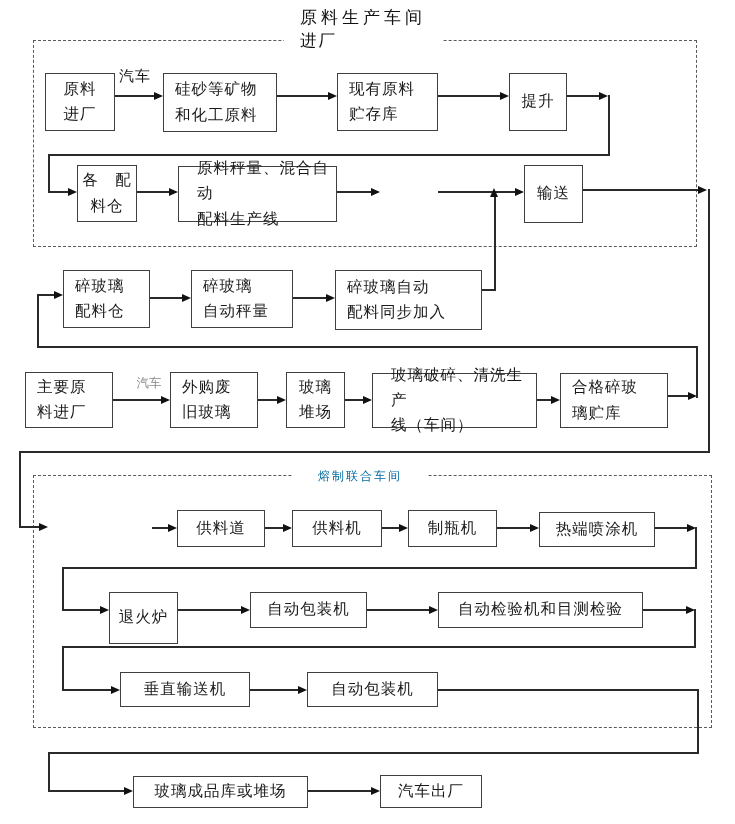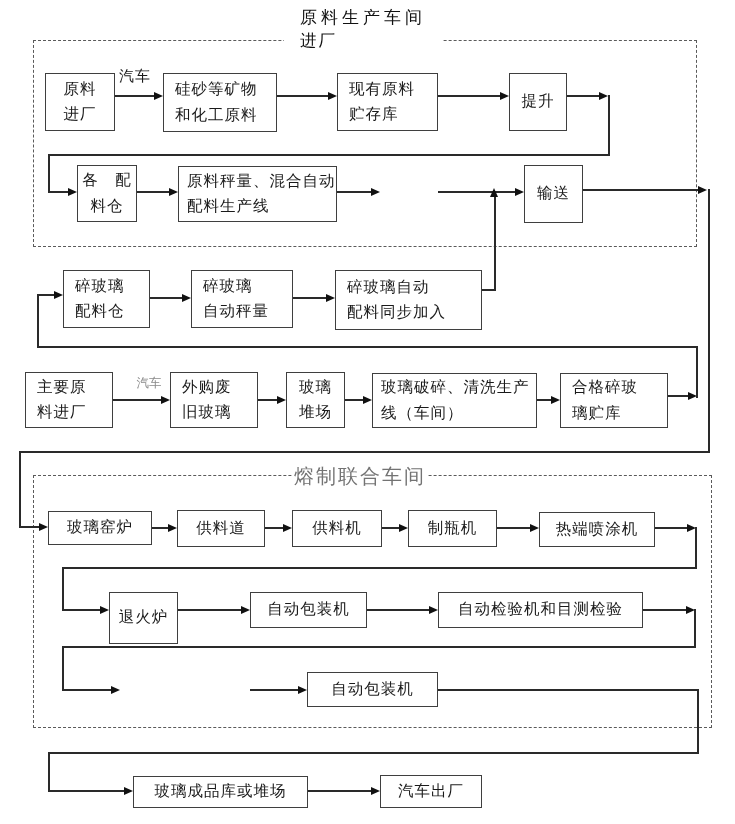--- a/index.html
+++ b/index.html
@@ -3,29 +3,29 @@
 <meta charset="utf-8">
 <style>
   html,body{margin:0;padding:0;background:#ffffff;}
   .canvas{position:relative;width:735px;height:824px;background:#ffffff;overflow:hidden;
           font-family:"DejaVu Serif", serif;color:#1a1a1a;}
   .node{position:absolute;border:1.6px solid #3f3f3f;background:#ffffff;display:flex;align-items:center;box-sizing:border-box;}
   .node .nl{white-space:pre-line;font-size:15.5px;line-height:1.62;letter-spacing:1px;}
   .node.c{justify-content:center;text-align:center;}
   .node.l{justify-content:flex-start;}
   .node.l .nl{padding-left:11px;text-align:left;}
-  .node.p8 .nl{padding-left:8px;}
+  .node.p8 .nl{padding-left:8px;margin-left:10px;}
   .h{position:absolute;height:2px;background:#2a2a2a;}
   .v{position:absolute;width:2px;background:#2a2a2a;}
   .ar{position:absolute;width:0;height:0;border-top:4.5px solid transparent;border-bottom:4.5px solid transparent;border-left:9px solid #111;}
   .au{position:absolute;width:0;height:0;border-left:4.5px solid transparent;border-right:4.5px solid transparent;border-bottom:9px solid #111;}
   .dash{position:absolute;border:1.6px dashed #5a5a5a;box-sizing:border-box;background:transparent;}
   .ttl{position:absolute;font-size:17px;letter-spacing:4px;color:#111;}
   .ttl-sub{position:absolute;font-size:16.5px;letter-spacing:2px;color:#111;background:#ffffff;padding:0 12px 0 16px;line-height:24px;}
-  .ttl-b{position:absolute;font-size:20px;letter-spacing:2px;color:#737373;background:#ffffff;text-align:center;line-height:26px;}
+  .ttl-b{position:absolute;font-size:12px;letter-spacing:2px;color:#0369a1;background:#ffffff;text-align:center;line-height:26px;}
   .elab{position:absolute;font-size:15px;letter-spacing:1px;color:#1a1a1a;text-align:center;}
   .elab.small{font-size:12.5px;color:#8a8a8a;letter-spacing:0;}
 </style>
 </head>
 <body>
 
 <div class="canvas">
 
   <div class="dash" style="left:33px;top:40px;width:664px;height:207px"></div>
   <div class="dash" style="left:33px;top:475px;width:679px;height:253px"></div>
@@ -92,23 +92,20 @@
     </div>
   <div class="node l p8" style="left:372px;top:373px;width:165px;height:55px">
       <span class="nl">玻璃破碎、清洗生产
 线（车间）</span>
     </div>
   <div class="node l" style="left:560px;top:373px;width:108px;height:55px">
       <span class="nl">合格碎玻
 璃贮库</span>
     </div>
 
-  <div class="node c" style="left:48px;top:511px;width:104px;height:34px">
-      <span class="nl">玻璃窑炉</span>
-    </div>
   <div class="node c" style="left:177px;top:510px;width:88px;height:37px">
       <span class="nl">供料道</span>
     </div>
   <div class="node c" style="left:292px;top:510px;width:90px;height:37px">
       <span class="nl">供料机</span>
     </div>
   <div class="node c" style="left:408px;top:510px;width:89px;height:37px">
       <span class="nl">制瓶机</span>
     </div>
   <div class="node c" style="left:539px;top:512px;width:116px;height:35px">
@@ -118,20 +115,23 @@
   <div class="node c" style="left:109px;top:592px;width:69px;height:52px">
       <span class="nl">退火炉</span>
     </div>
   <div class="node c" style="left:250px;top:592px;width:117px;height:36px">
       <span class="nl">自动包装机</span>
     </div>
   <div class="node c" style="left:438px;top:592px;width:205px;height:36px">
       <span class="nl">自动检验机和目测检验</span>
     </div>
 
+  <div class="node c" style="left:120px;top:672px;width:130px;height:35px">
+      <span class="nl">垂直输送机</span>
+    </div>
   <div class="node c" style="left:307px;top:672px;width:131px;height:35px">
       <span class="nl">自动包装机</span>
     </div>
 
   <div class="node c" style="left:133px;top:776px;width:175px;height:32px">
       <span class="nl">玻璃成品库或堆场</span>
     </div>
   <div class="node c" style="left:380px;top:775px;width:102px;height:33px">
       <span class="nl">汽车出厂</span>
     </div>

